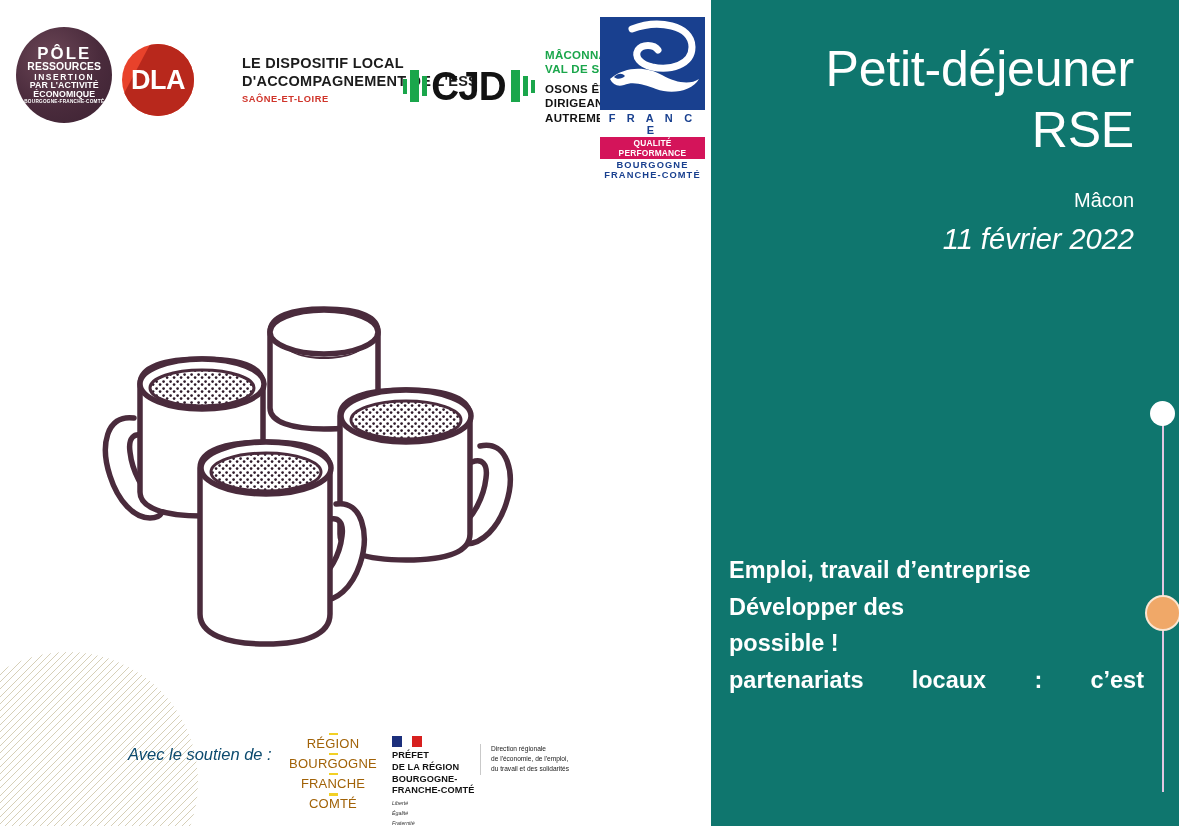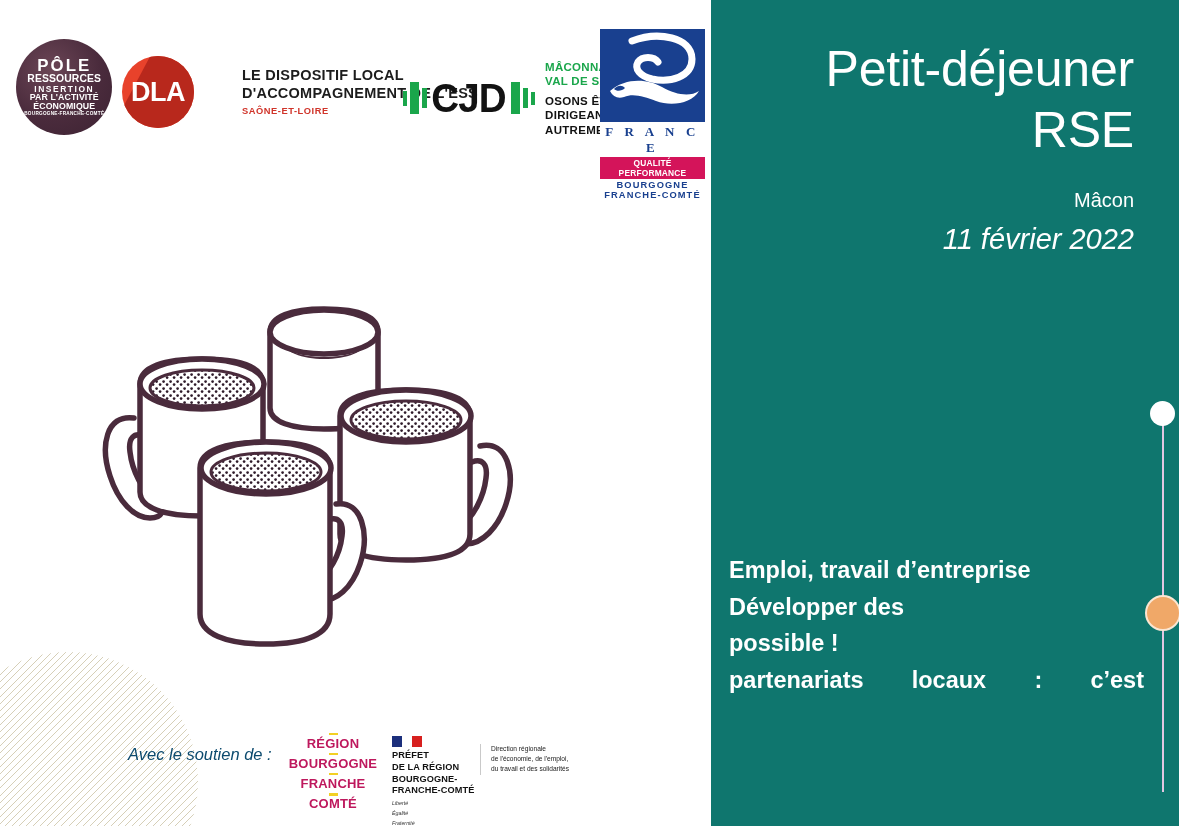--- a/index.html
+++ b/index.html
@@ -38,21 +38,21 @@
     background-image: repeating-linear-gradient(
       135deg,
       #cfc7ab 0px, #cfc7ab 0.7px,
       #ffffff 0.7px, #ffffff 5px);
     opacity: .85;
   }
 
   
   .logo-strip {
     position: absolute;
-    left: 0; top: 12px;
+    left: 0; top: 0;
     width: 711px;
     height: 160px;
   }
 
   
   .pole-logo {
     position: absolute;
     left: 16px; top: 27px;
     width: 96px; height: 96px;
     border-radius: 50%;
@@ -168,23 +168,22 @@
   }
   .fqp-sq {
     position: relative;
     width: 105px; height: 93px;
     background: #19408f;
     overflow: hidden;
   }
   .fqp-sq svg { position: absolute; left: 0; top: 0; }
   .fqp-cap { text-align: center; padding-top: 2px; }
   .fqp-france {
-    font-size: 13px; font-weight: bold; color: #19408f;
+    font-size: 11px; font-weight: bold; color: #19408f;
     letter-spacing: 4.2px;
-    font-family: Liberation Serif, serif;
   }
   .fqp-qp {
     display: block;
     background: #d4145a;
     color: #ffffff;
     font-size: 8.4px; font-weight: bold;
     letter-spacing: .2px;
     margin: 1px 0 1px 0;
     padding: 1px 8px;
   }
@@ -218,21 +217,21 @@
     white-space: nowrap;
   }
   .region-logo {
     position: absolute;
     left: 283px; top: 731px;
     width: 100px;
     text-align: center;
     line-height: 1.12;
   }
   .region-logo .rl {
-    font-size: 13px; font-weight: bold; color: #be185d;
+    font-size: 13px; font-weight: normal; color: #a16207;
     letter-spacing: .2px;
     white-space: nowrap;
     position: relative;
   }
   .region-dash {
     display: block;
     width: 9px; height: 2.6px;
     background: #f2d024;
     margin: 1.5px auto;
   }

